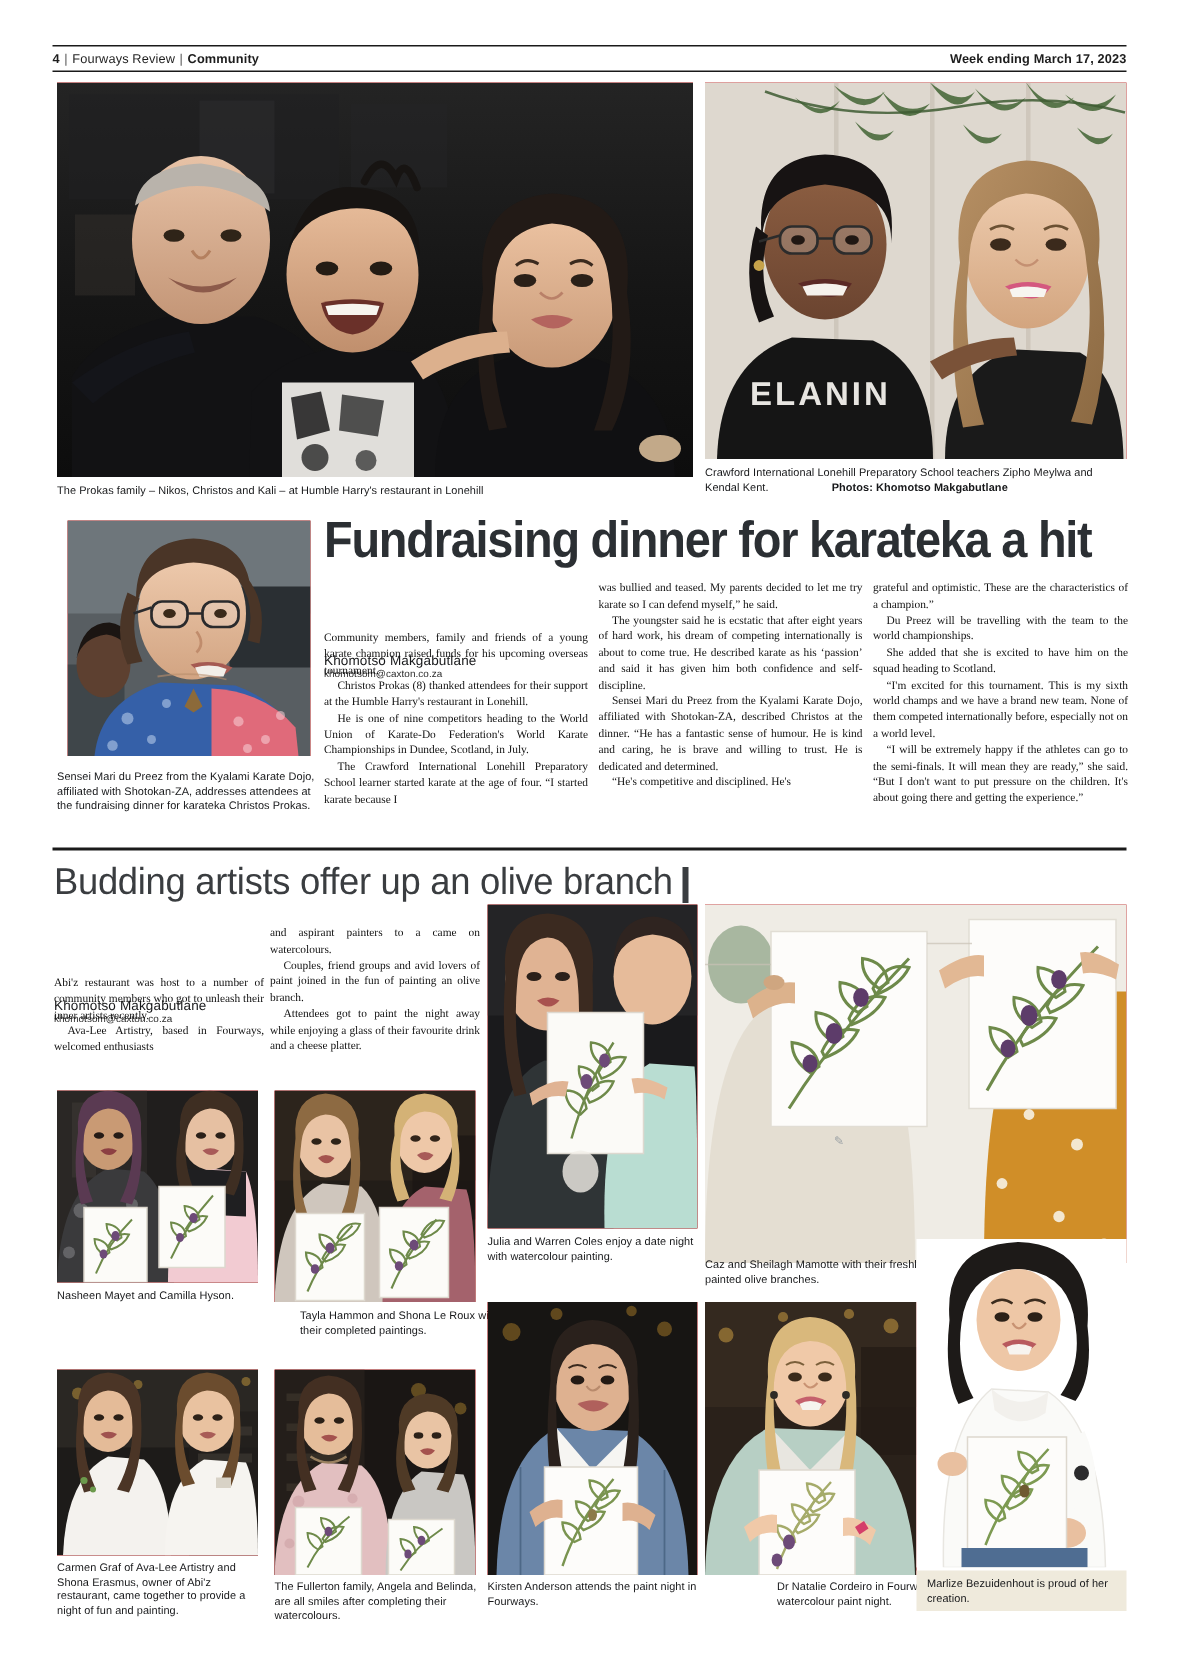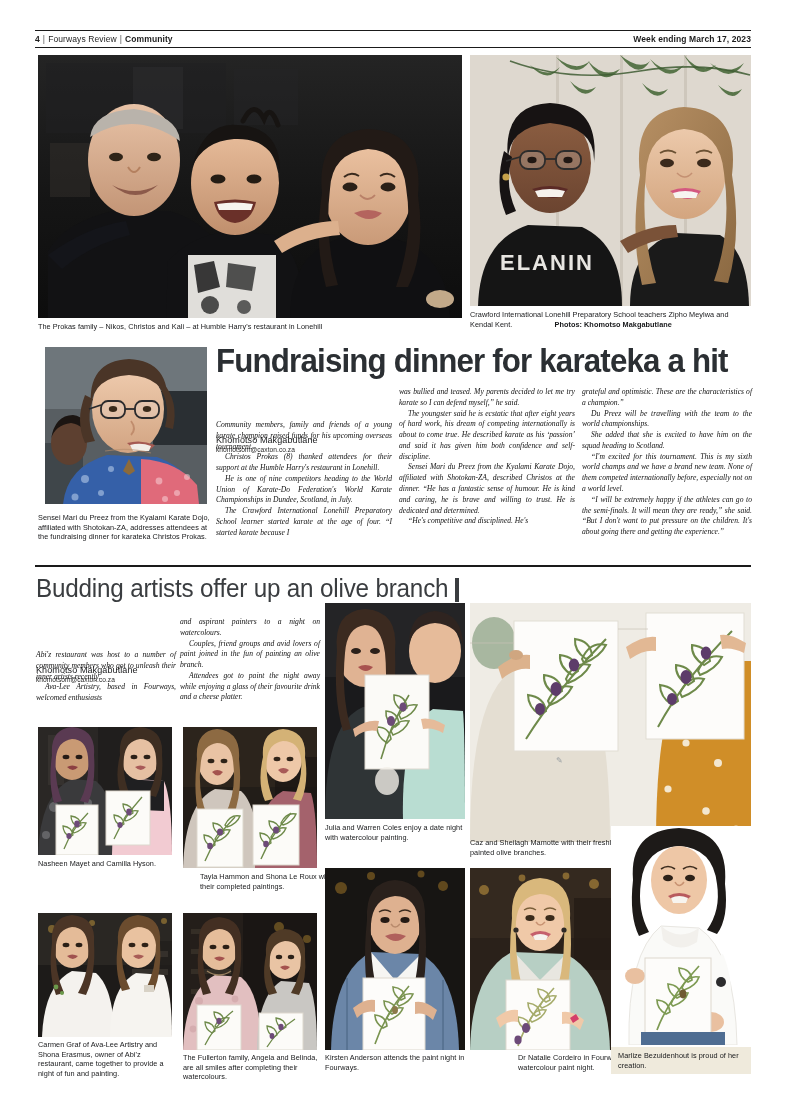--- a/index.html
+++ b/index.html
@@ -81,21 +81,21 @@
     letter-spacing: .05px;
   }
   .body-col {
     position: absolute;
     font-family: "Liberation Serif", serif;
     font-size: 7.6px;
     line-height: 1.42;
     color: #111;
     text-align: justify;
   }
-  .body-col p { margin: 0; text-indent: 9px; font-style: italic; }
+  .body-col p { margin: 0; text-indent: 9px; }
   .body-col p.first { text-indent: 0; }
 
   
   .rule {
     position: absolute;
     background: #1a1a1a;
   }
 
   
   .headline2 {
@@ -382,21 +382,21 @@
     <div class="byline-name">Khomotso Makgabutlane</div>
     <div class="byline-mail">khomotsom@caxton.co.za</div>
   </div>
 
   <div class="body-col" style="left:36px; top:650px; width:140px;">
     <p class="first">Abi'z restaurant was host to a number of community members who got to unleash their inner artists recently.</p>
     <p>Ava-Lee Artistry, based in Fourways, welcomed enthusiasts</p>
   </div>
 
   <div class="body-col" style="left:180px; top:617px; width:140px;">
-    <p class="first">and aspirant painters to a night on watercolours.</p>
+    <p class="first">and aspirant painters to a came on watercolours.</p>
     <p>Couples, friend groups and avid lovers of paint joined in the fun of painting an olive branch.</p>
     <p>Attendees got to paint the night away while enjoying a glass of their favourite drink and a cheese platter.</p>
   </div>
 
   <div class="photo" style="left:325px; top:603px; width:140px; height:216px;">
     <svg class="ph-inner" viewBox="0 0 140 216" preserveAspectRatio="none">
       <rect width="140" height="216" fill="#1a1a1c"></rect>
       <rect x="0" y="0" width="140" height="74" fill="#242426"></rect>
 
       <path d="M0 216 Q0 120 38 104 L62 106 Q84 124 84 216 Z" fill="#2f3436"></path>

